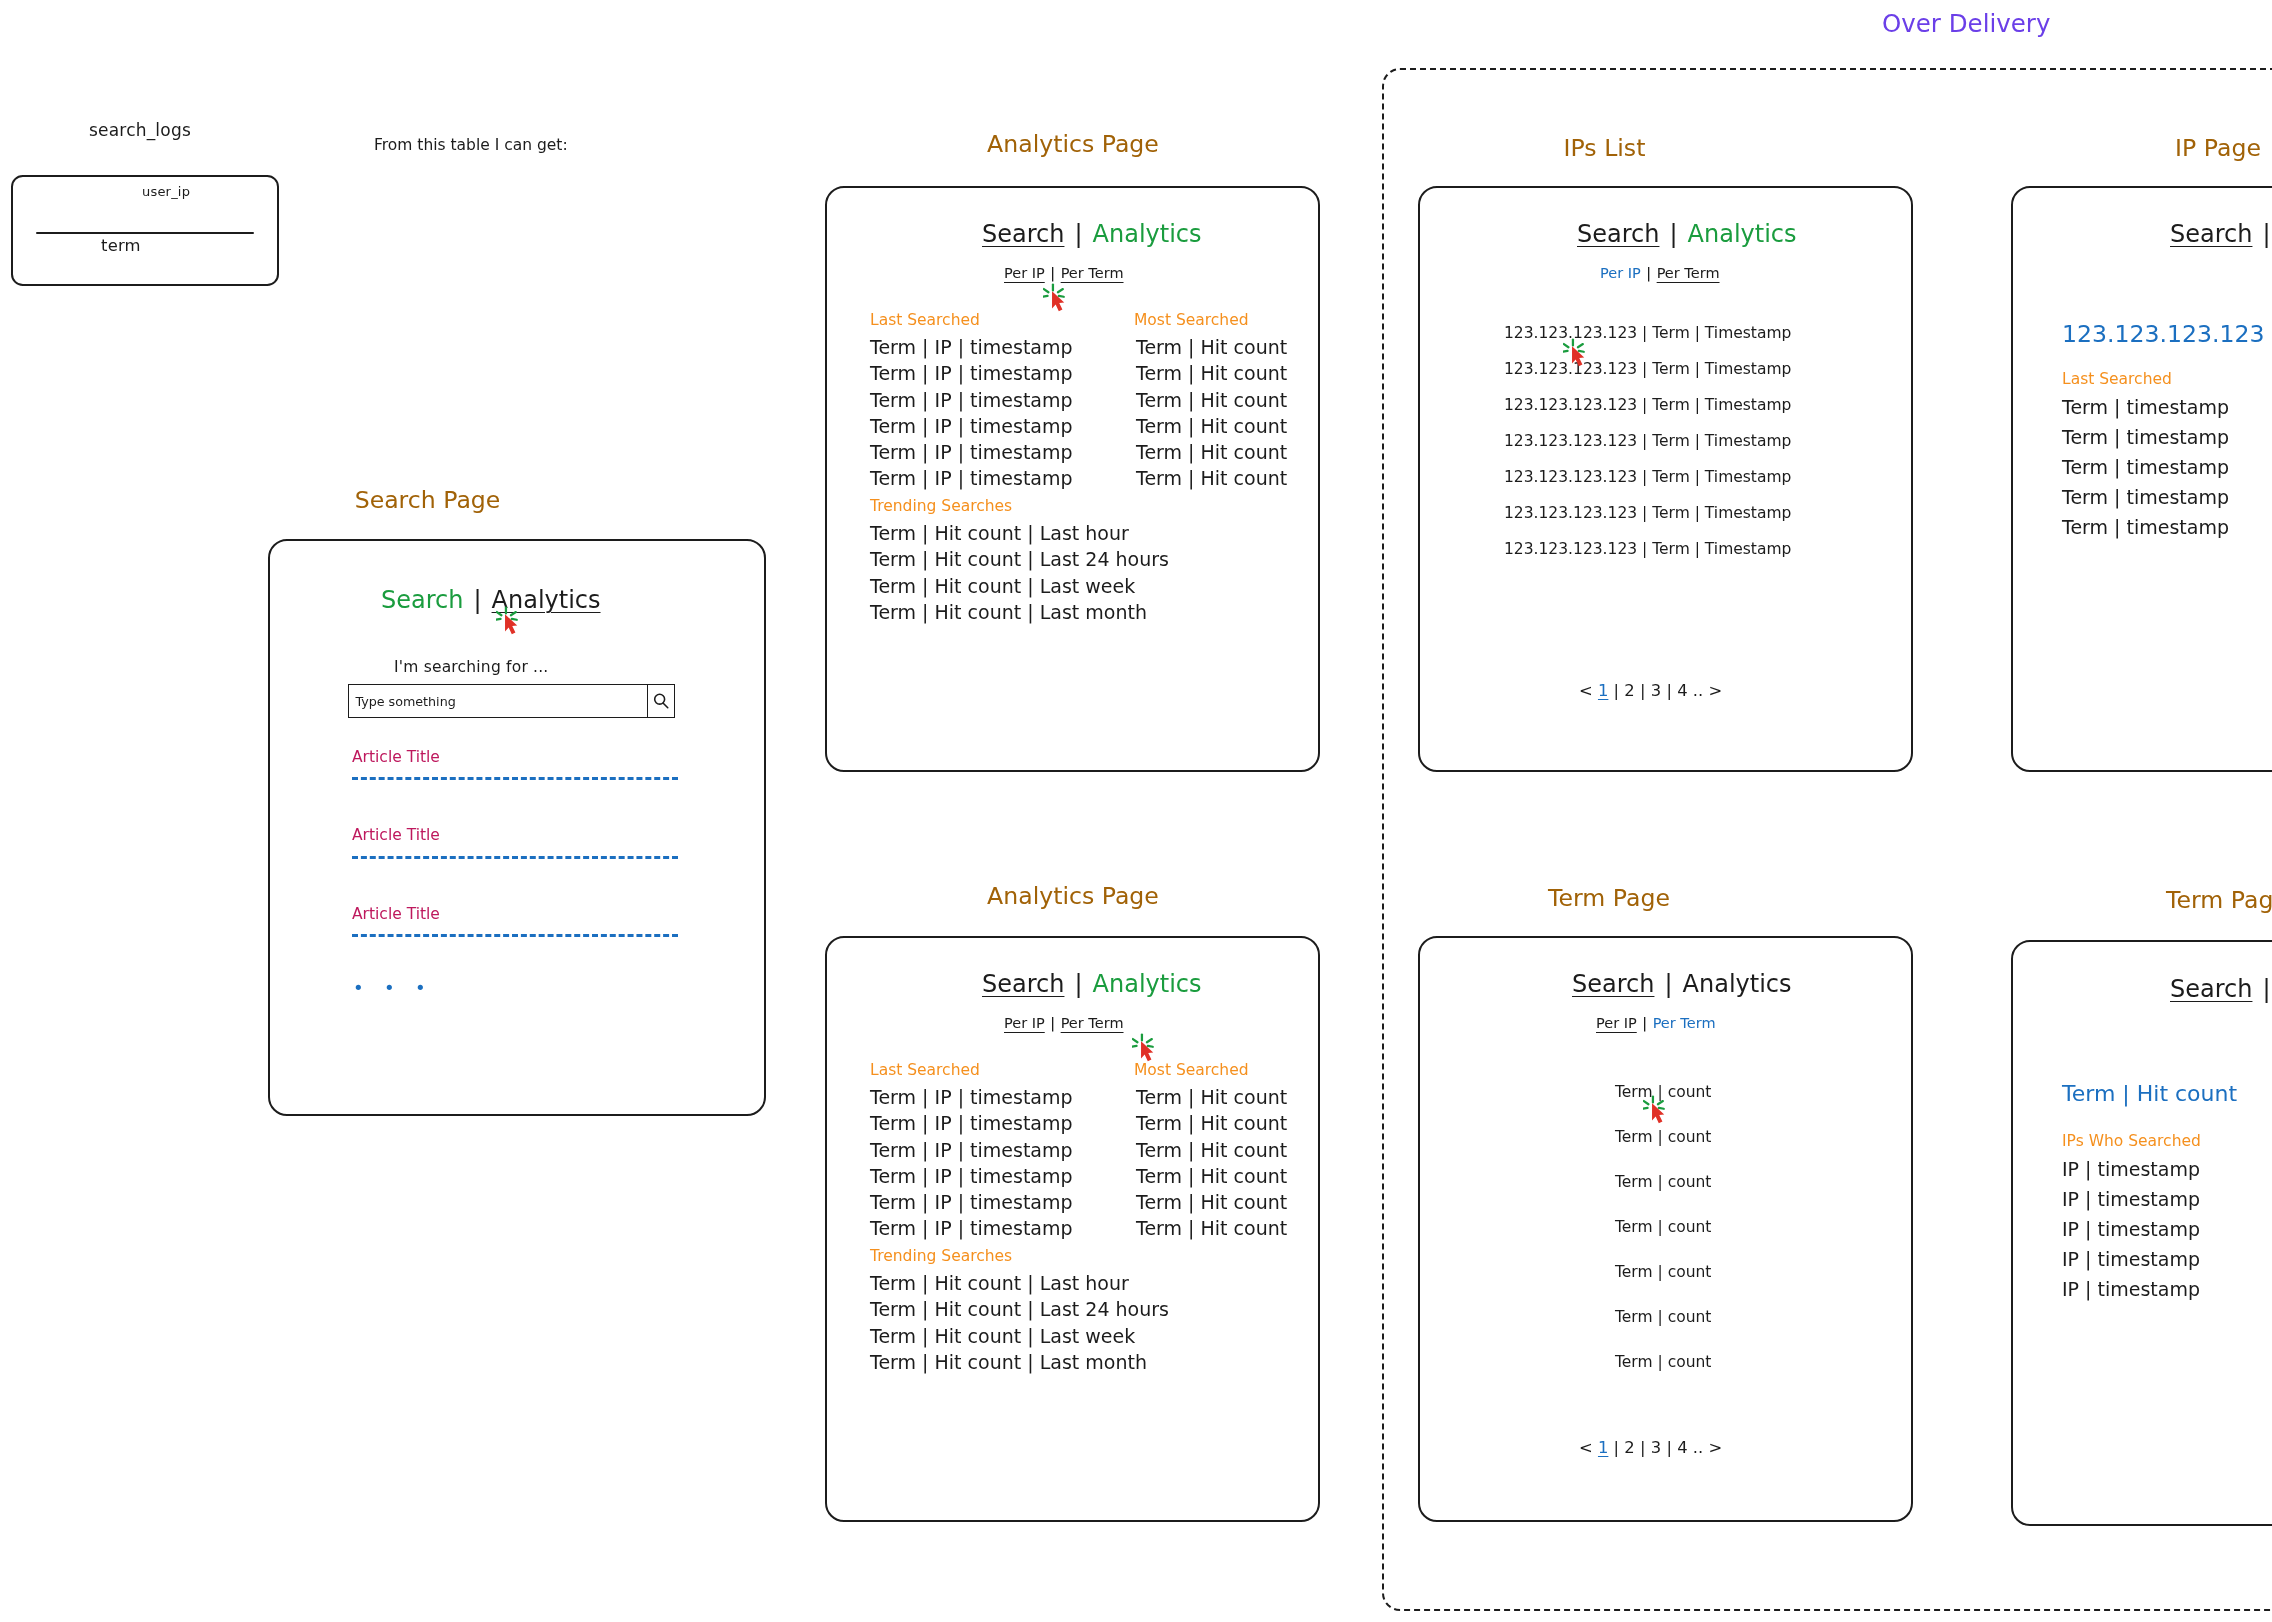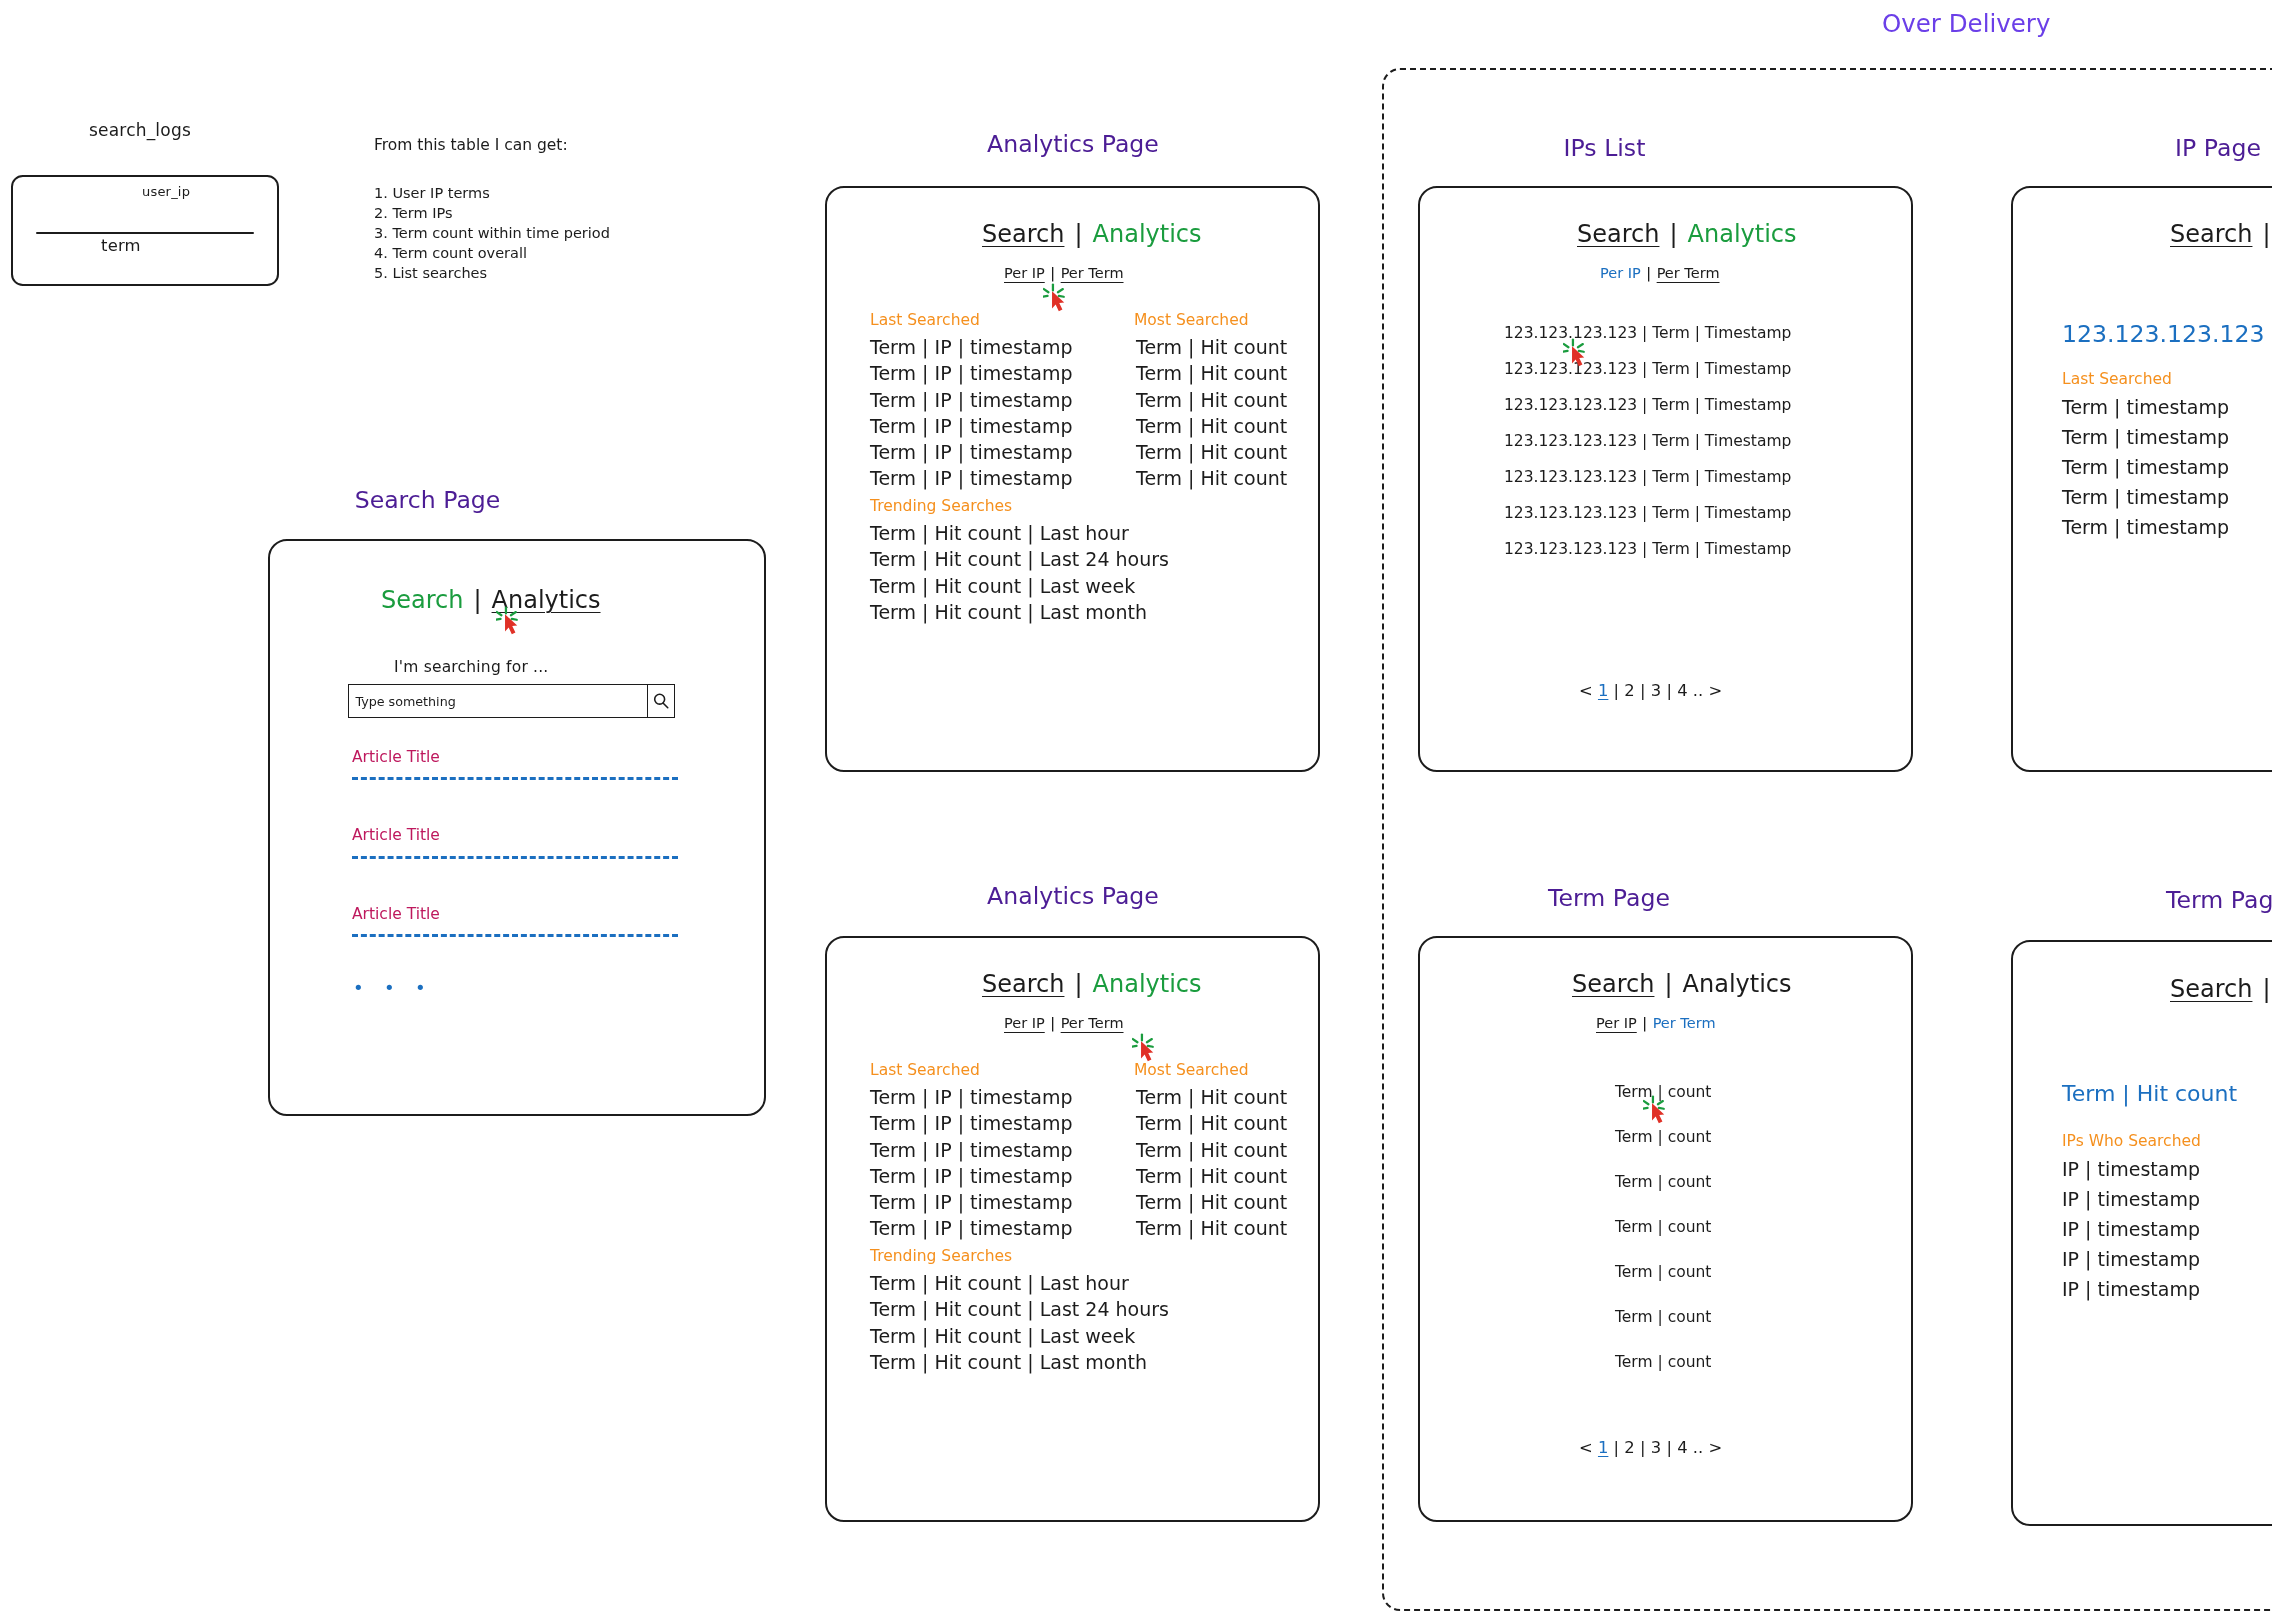--- a/index.html
+++ b/index.html
@@ -60,21 +60,21 @@
     position: absolute;
     border: 2.3px dashed #1c1c1c;
     border-radius: 18px;
     box-sizing: border-box;
     background: transparent;
   }
 
   
   .page-title {
     font-size: 23.6px;
-    color: #4c1d95;
+    color: #a16207;
     white-space: nowrap;
     text-align: center;
   }
 
   
   .navrow {
     position: absolute;
     display: flex;
     align-items: baseline;
     gap: 10px;
@@ -141,27 +141,20 @@
 
 <div id="canvas">
 
   <div class="abs t" style="left:89px; top:120px; font-size:17px;">search_logs</div>
   <div class="entity" style="left:11.4px; top:175px; width:268px; height:111px;"></div>
   <div class="abs t" style="left:102px; top:184px; font-size:13px;margin-left:40px;">user_ip</div>
   <div class="entity-divider" style="left:36px; top:232px; width:218px;"></div>
   <div class="abs t" style="left:101px; top:236px; font-size:16.4px;">term</div>
 
   <div class="abs note-head" style="left:374px; top:136px;">From this table I can get:</div>
-  <div class="abs" style="left:374px; top:185px;">
-    <div class="note-item" style="margin-bottom:4.1px;">1. User IP terms</div>
-    <div class="note-item" style="margin-bottom:4.1px;">2. Term IPs</div>
-    <div class="note-item" style="margin-bottom:4.1px;">3. Term count within time period</div>
-    <div class="note-item" style="margin-bottom:4.1px;">4. Term count overall</div>
-    <div class="note-item">5. List searches</div>
-  </div>
 
   <div class="abs purple" style="left:1882px; top:9px; font-size:24.5px;">Over Delivery</div>
   <div class="over-box" style="left:1382px; top:68px; width:1161px; height:1543px;"></div>
 
   <div class="abs page-title" style="left:332px; top:486px; width:191px;">Search Page</div>
   <div class="card" style="left:268px; top:539px; width:498px; height:577px;">
 
     <div class="navrow" style="left:111px; top:45px;">
       <span class="green">Search</span>
       <span class="sep">|</span>

